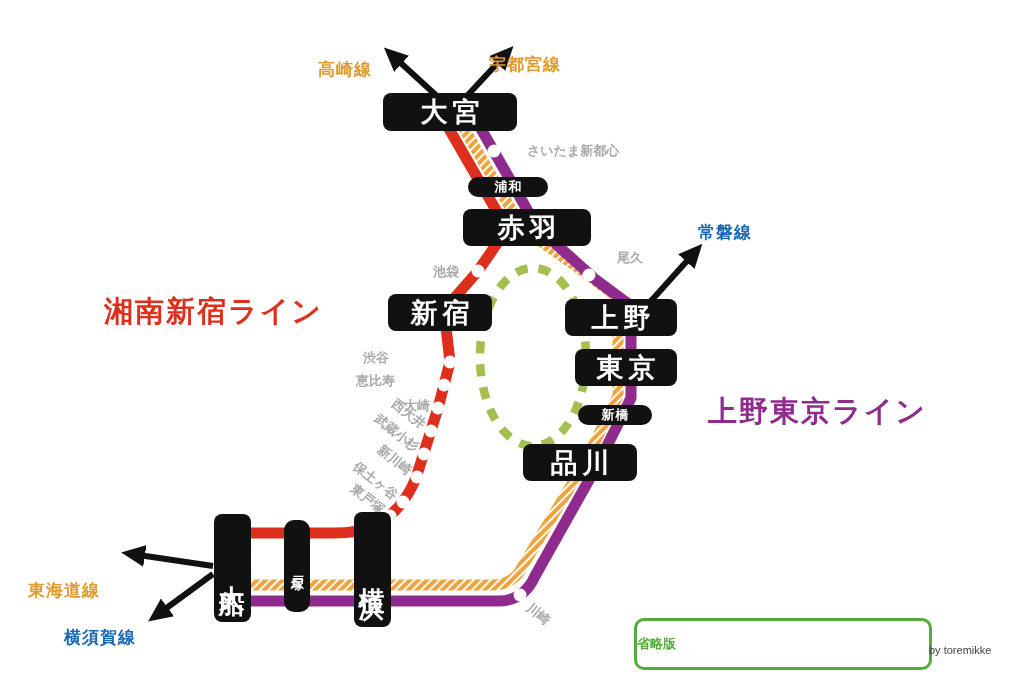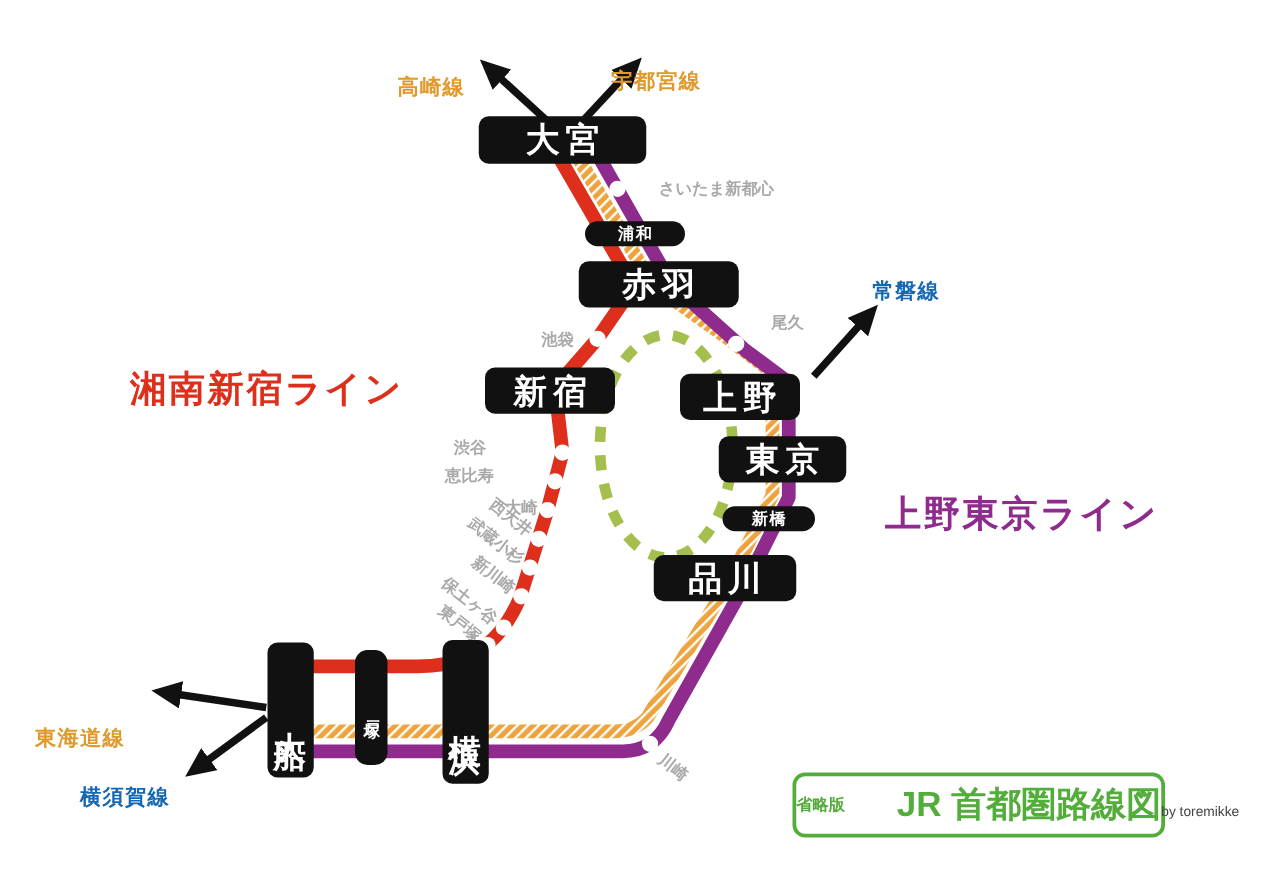--- a/index.html
+++ b/index.html
@@ -99,21 +99,21 @@
       <circle class="dot" cx="403" cy="502" r="6.5"></circle>
       <circle class="dot" cx="390" cy="516" r="6.5"></circle>
       <circle class="dot" cx="520" cy="595" r="6.5"></circle>
     </g>
   </svg>
 
   <div class="st" style="left:383px;top:93px;width:134px;height:38px">大宮</div>
   <div class="st st-sm" style="left:468px;top:177px;width:80px;height:20px">浦和</div>
   <div class="st" style="left:463px;top:209px;width:128px;height:37px">赤羽</div>
   <div class="st" style="left:388px;top:294px;width:104px;height:37px">新宿</div>
-  <div class="st" style="left:544px;top:299px;width:96px;height:37px">上野</div>
+  <div class="st" style="left:565px;top:299px;width:112px;height:37px">上野</div>
   <div class="st" style="left:575px;top:349px;width:102px;height:37px">東京</div>
   <div class="st st-sm" style="left:578px;top:405px;width:74px;height:20px">新橋</div>
   <div class="st" style="left:523px;top:444px;width:114px;height:37px">品川</div>
   <div class="st st-v" style="left:214px;top:514px;width:37px;height:108px">大船</div>
   <div class="st st-v st-sm" style="left:284px;top:520px;width:26px;height:92px">戸塚</div>
   <div class="st st-v" style="left:354px;top:512px;width:37px;height:115px">横浜</div>
 
   <div class="gl" style="left:527px;top:142px">さいたま新都心</div>
   <div class="gl" style="left:433px;top:263px">池袋</div>
   <div class="gl" style="left:617px;top:249px">尾久</div>
@@ -130,17 +130,16 @@
   <div class="ll ll-big c-purple" style="left:708px;top:392px">上野東京ライン</div>
   <div class="ll ll-big c-red" style="left:104px;top:292px">湘南新宿ライン</div>
   <div class="ll ll-sm c-orange" style="left:318px;top:30px">高崎線</div>
   <div class="ll ll-sm c-orange" style="left:489px;top:25px">宇都宮線</div>
   <div class="ll ll-sm c-blue" style="left:698px;top:221px">常磐線</div>
   <div class="ll ll-sm c-orange" style="left:28px;top:551px">東海道線</div>
   <div class="ll ll-sm c-blue" style="left:64px;top:626px">横須賀線</div>
 
   <div class="title-box">
     <span class="title-prefix">省略版</span>
-    <span class="title-main">JR 首都圏路線図</span>
   </div>
   <div class="credit">by toremikke</div>
 
 </div>
 
 </body></html>

